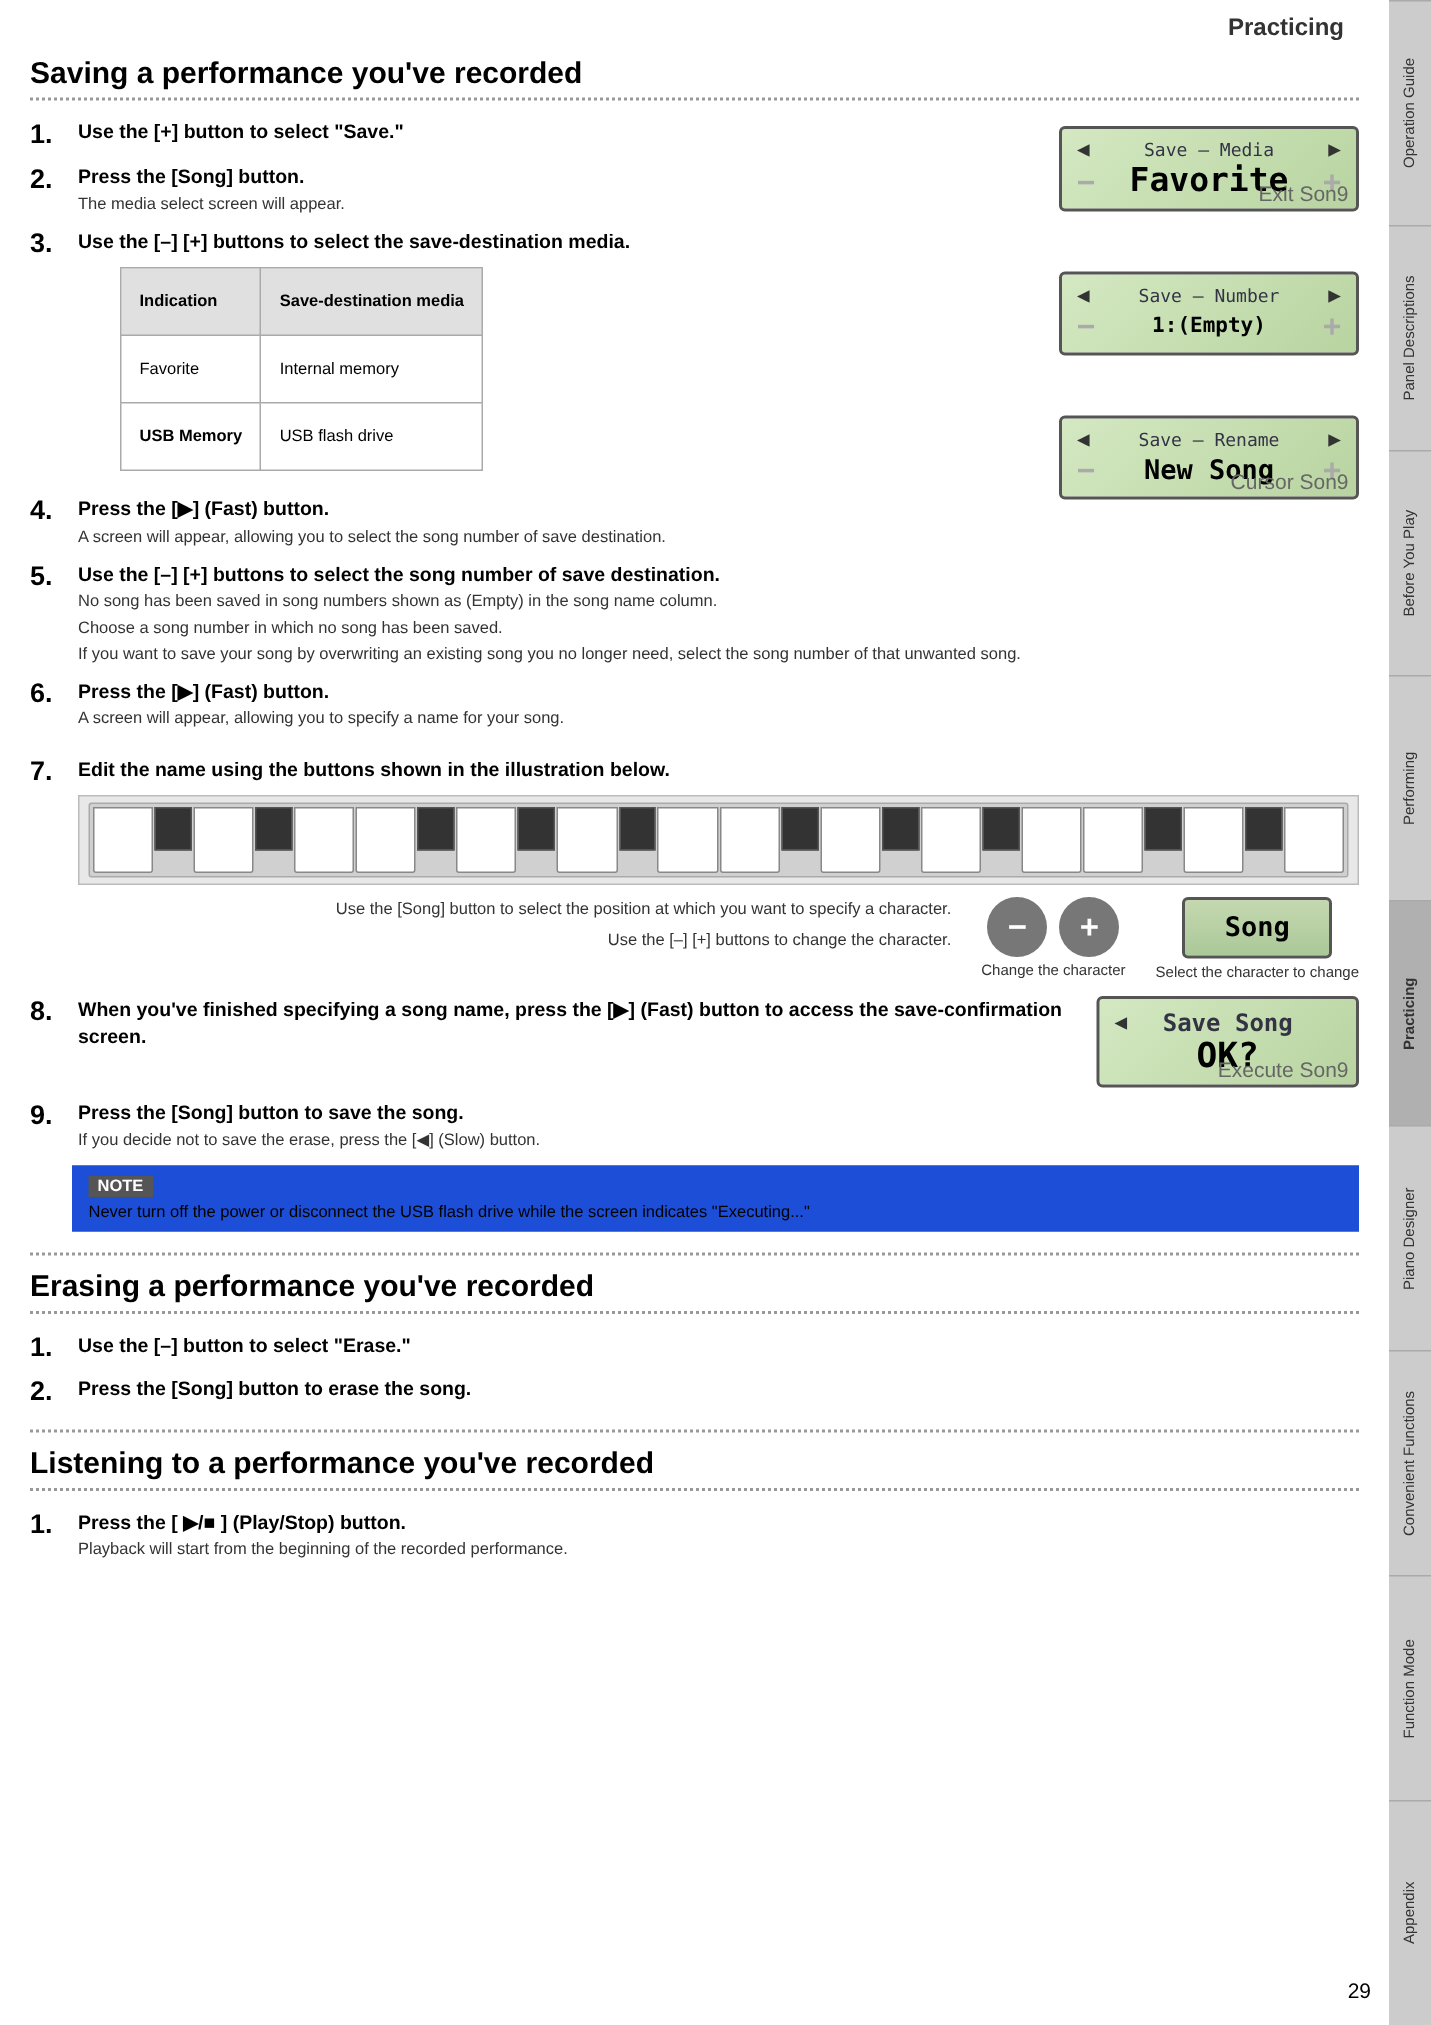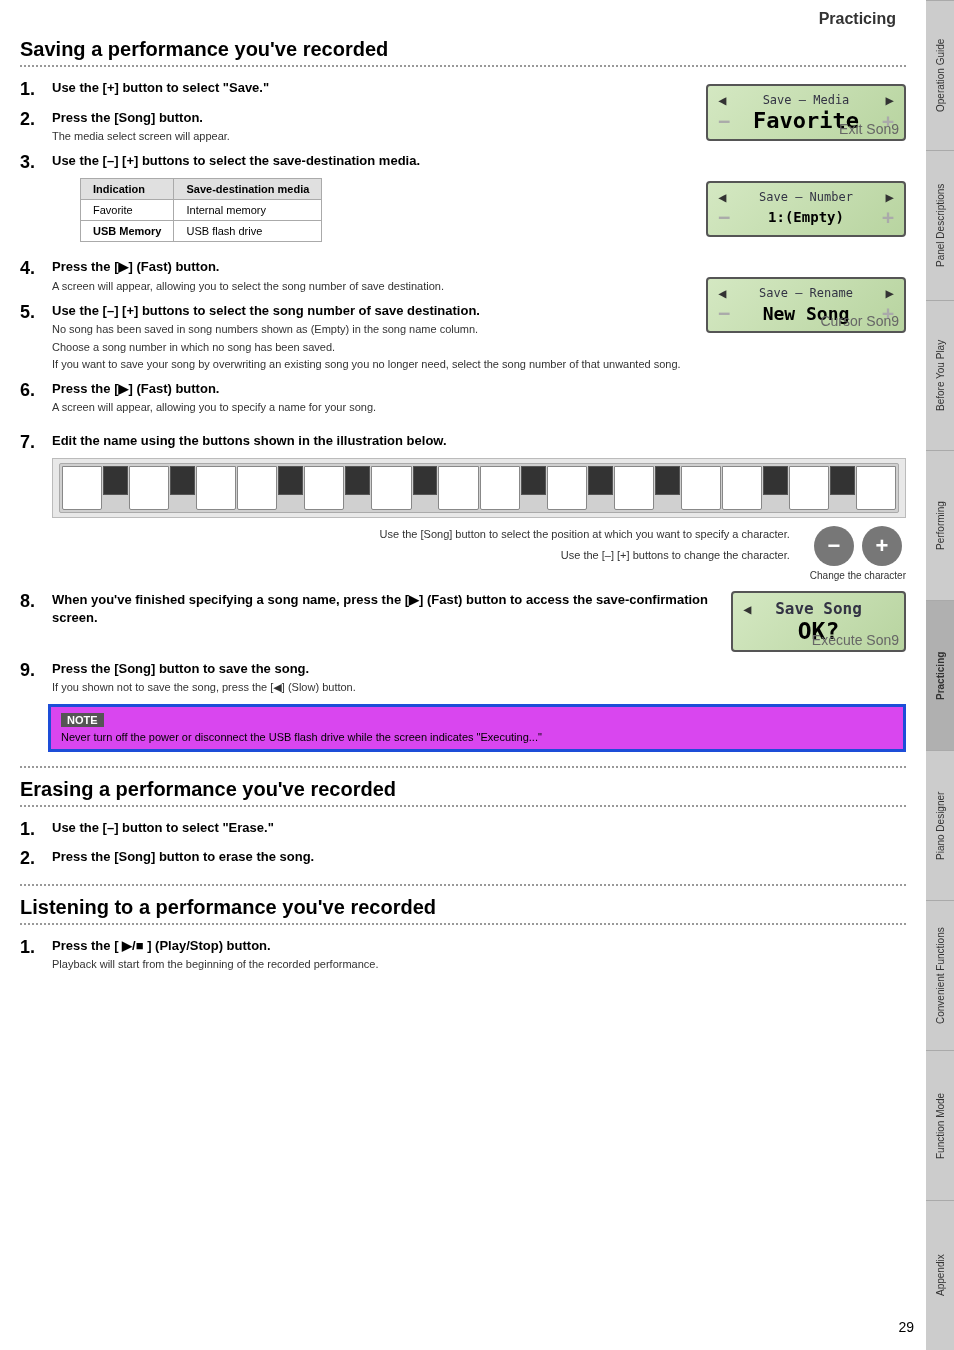--- a/index.html
+++ b/index.html
@@ -106,33 +106,33 @@
 
     
     .save-table {
       border-collapse: collapse;
       margin: 8px 0 8px 28px;
       font-size: 11px;
     }
 
     .save-table th, .save-table td {
       border: 1px solid #aaa;
-      padding: 4px 12px;
+      padding: 16px 12px;
       text-align: left;
     }
 
     .save-table th {
       background: #e0e0e0;
       font-weight: bold;
     }
 
     
     .note-box {
-      background: #d946ef;
-      border: 3px solid #1d4ed8;
+      background: #1d4ed8;
+      border: 1px solid #1d4ed8;
       padding: 6px 10px;
       margin: 8px 0 8px 28px;
       font-size: 11px;
     }
 
     .note-box .note-label {
       font-weight: bold;
       font-size: 11px;
       background: #555;
       color: #fff;
@@ -425,20 +425,24 @@
           </div>
 
           <div class="illus-box">
             <div style="display: flex; gap: 8px; align-items: center;">
               <div style="background:#777; color:#fff; border-radius:50%; width:40px; height:40px; display:flex; align-items:center; justify-content:center; font-size:22px; font-weight:bold;">−</div>
               <div style="background:#777; color:#fff; border-radius:50%; width:40px; height:40px; display:flex; align-items:center; justify-content:center; font-size:22px; font-weight:bold;">+</div>
             </div>
             <div class="illus-label">Change the character</div>
           </div>
 
+          <div class="illus-box">
+            <div class="song-display">Song</div>
+            <div class="illus-label">Select the character to change</div>
+          </div>
         </div>
 
       </div>
     </div>
 
     <div style="display: flex; gap: 20px; align-items: flex-start; margin-top: 10px;">
       <div class="step" style="flex: 1; margin: 0;">
         <div class="step-number">8.</div>
         <div class="step-content">
           <div class="step-title">When you've finished specifying a song name, press the [▶] (Fast) button to access the save-confirmation screen.</div>
@@ -454,21 +458,21 @@
           <div style="text-align: center; font-size: 23px; font-weight: bold; font-family: monospace; color: #000;">OK?</div>
           <div class="small-label">Execute Son9</div>
         </div>
       </div>
     </div>
 
     <div class="step" style="margin-top: 8px;">
       <div class="step-number">9.</div>
       <div class="step-content">
         <div class="step-title">Press the [Song] button to save the song.</div>
-        <div class="step-detail">If you shown not to save the song, press the [◀] (Slow) button.</div>
+        <div class="step-detail">If you decide not to save the erase, press the [◀] (Slow) button.</div>
       </div>
     </div>
 
     <div class="note-box">
       <div class="note-label">NOTE</div>
       <div>Never turn off the power or disconnect the USB flash drive while the screen indicates "Executing..."</div>
     </div>
 
   </div>
 

